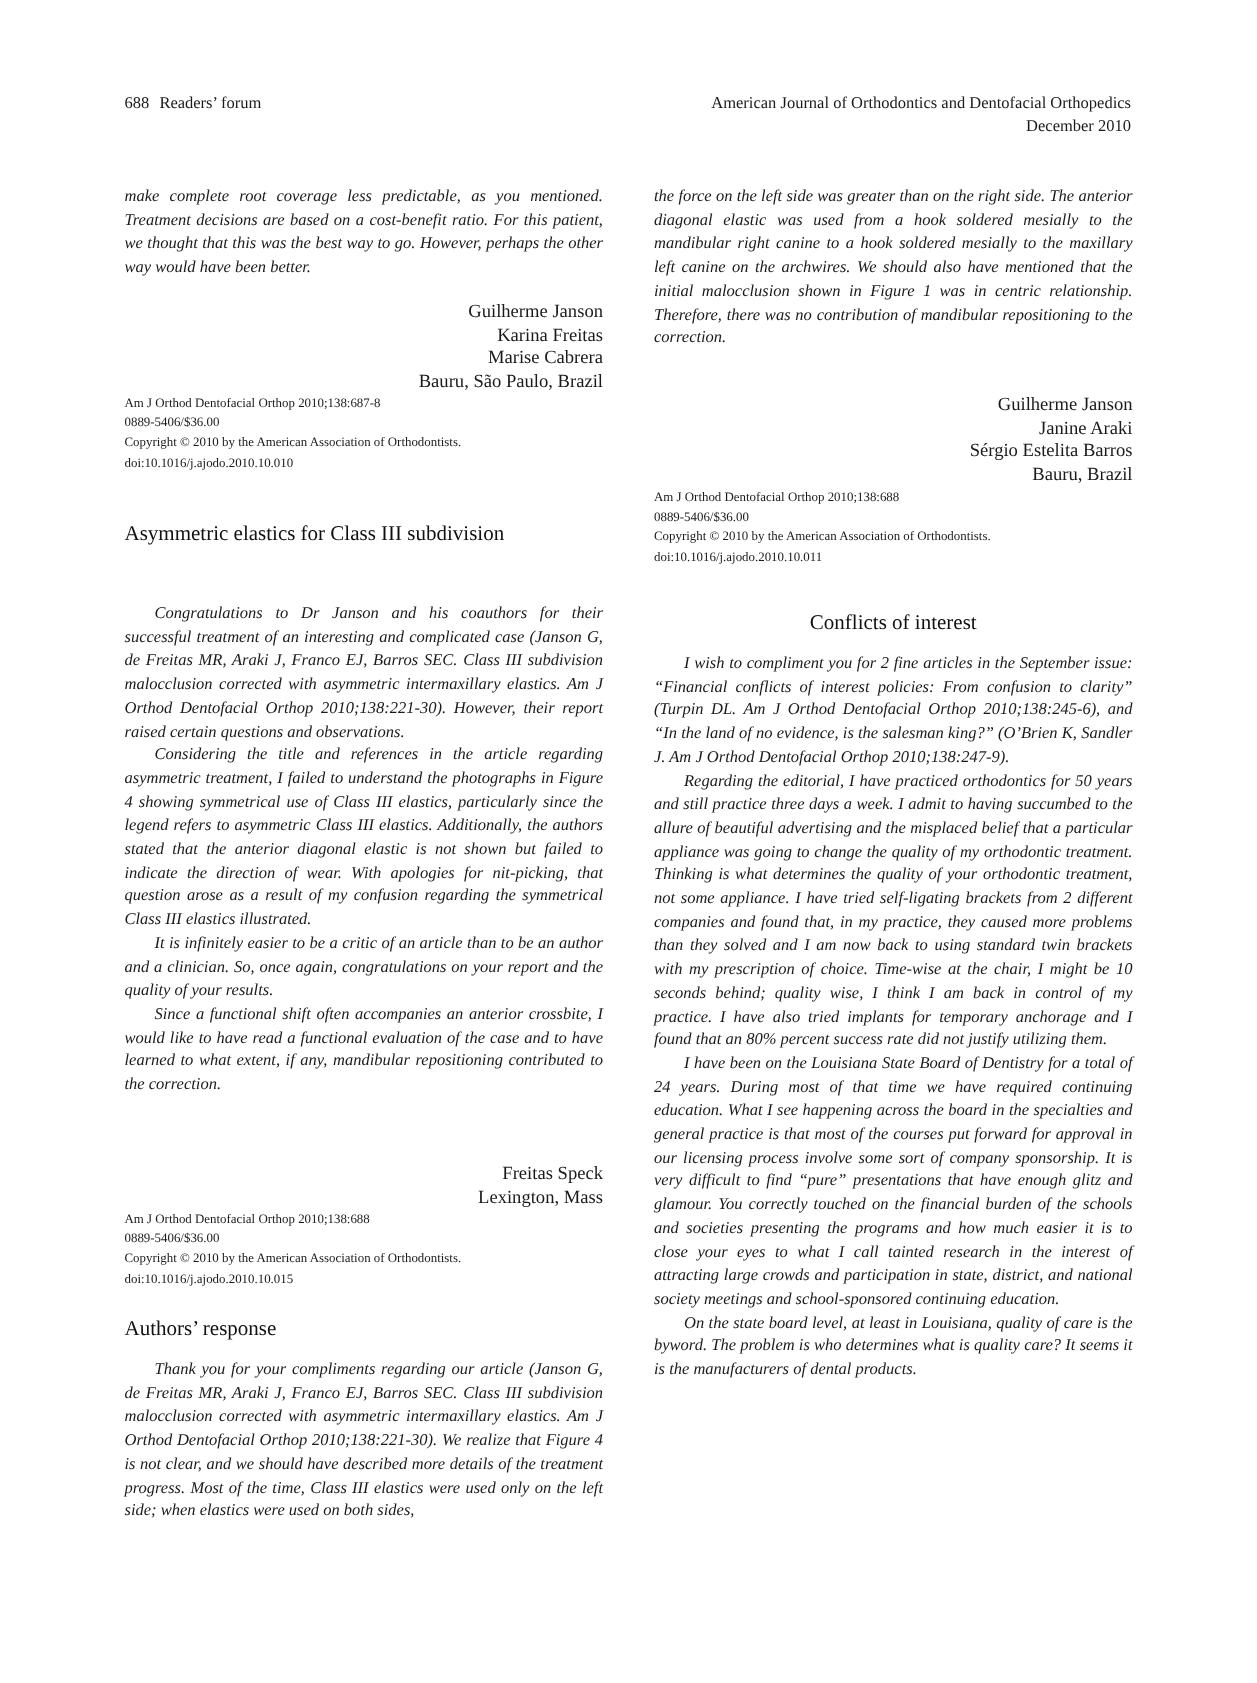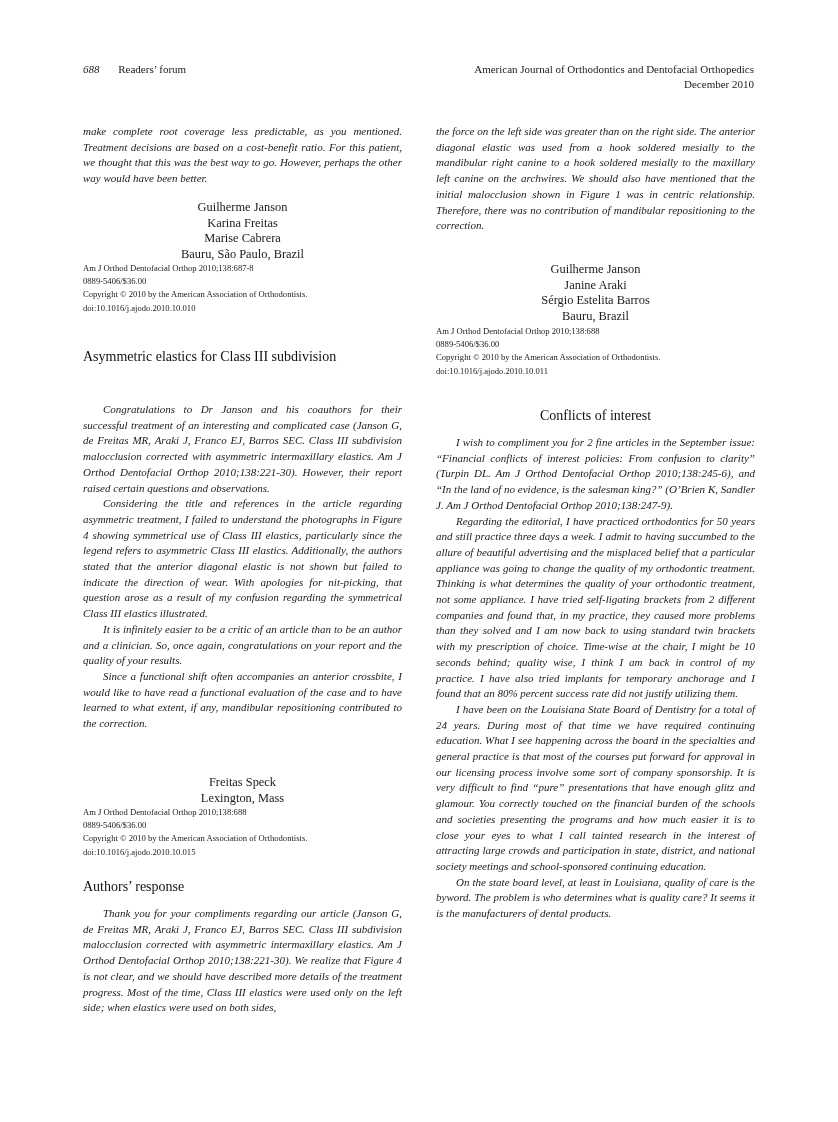--- a/index.html
+++ b/index.html
@@ -1,27 +1,27 @@
 <!DOCTYPE html>
 <html><head>
   <meta charset="utf-8">
   <style>
     html, body { margin: 0; padding: 0; background: #ffffff; }
     body { width: 838px; height: 1122px; position: relative; overflow: hidden; color: #1a1a1a; font-family: "Liberation Serif", "DejaVu Serif", serif; }
     .abs { position: absolute; }
     .hdr { font-size: 11px; line-height: 15px; }
     .hdr-left { left: 83px; top: 62px; }
-    .hdr-left .pg { margin-right: 16px; font-style: italic; }
+    .hdr-left .pg { margin-right: 4px; }
     .hdr-right { right: 84px; top: 62px; text-align: right; margin-left: 16px; }
     .col { position: absolute; width: 319px; }
     .col-left { left: 83px; }
     .col-right { left: 436px; }
     .body-text { font-size: 11px; line-height: 15.7px; text-align: justify; margin: 0; hyphens: auto; font-style: italic; }
     .body-text.indent { text-indent: 20px; }
-    .sig { font-size: 12.4px; line-height: 15.7px; text-align: center; margin: 0; }
+    .sig { font-size: 12.4px; line-height: 15.7px; text-align: right; margin: 0; }
     .meta { font-size: 8.6px; line-height: 13.2px; margin: 0; }
     .heading { font-size: 14px; line-height: 24px; font-weight: normal; margin: 0; color: #111; }
   </style>
 </head>
 <body>
 
 <div class="abs hdr hdr-left">
   <span class="pg">688</span>
   <span>Readers’ forum</span>
 </div>

